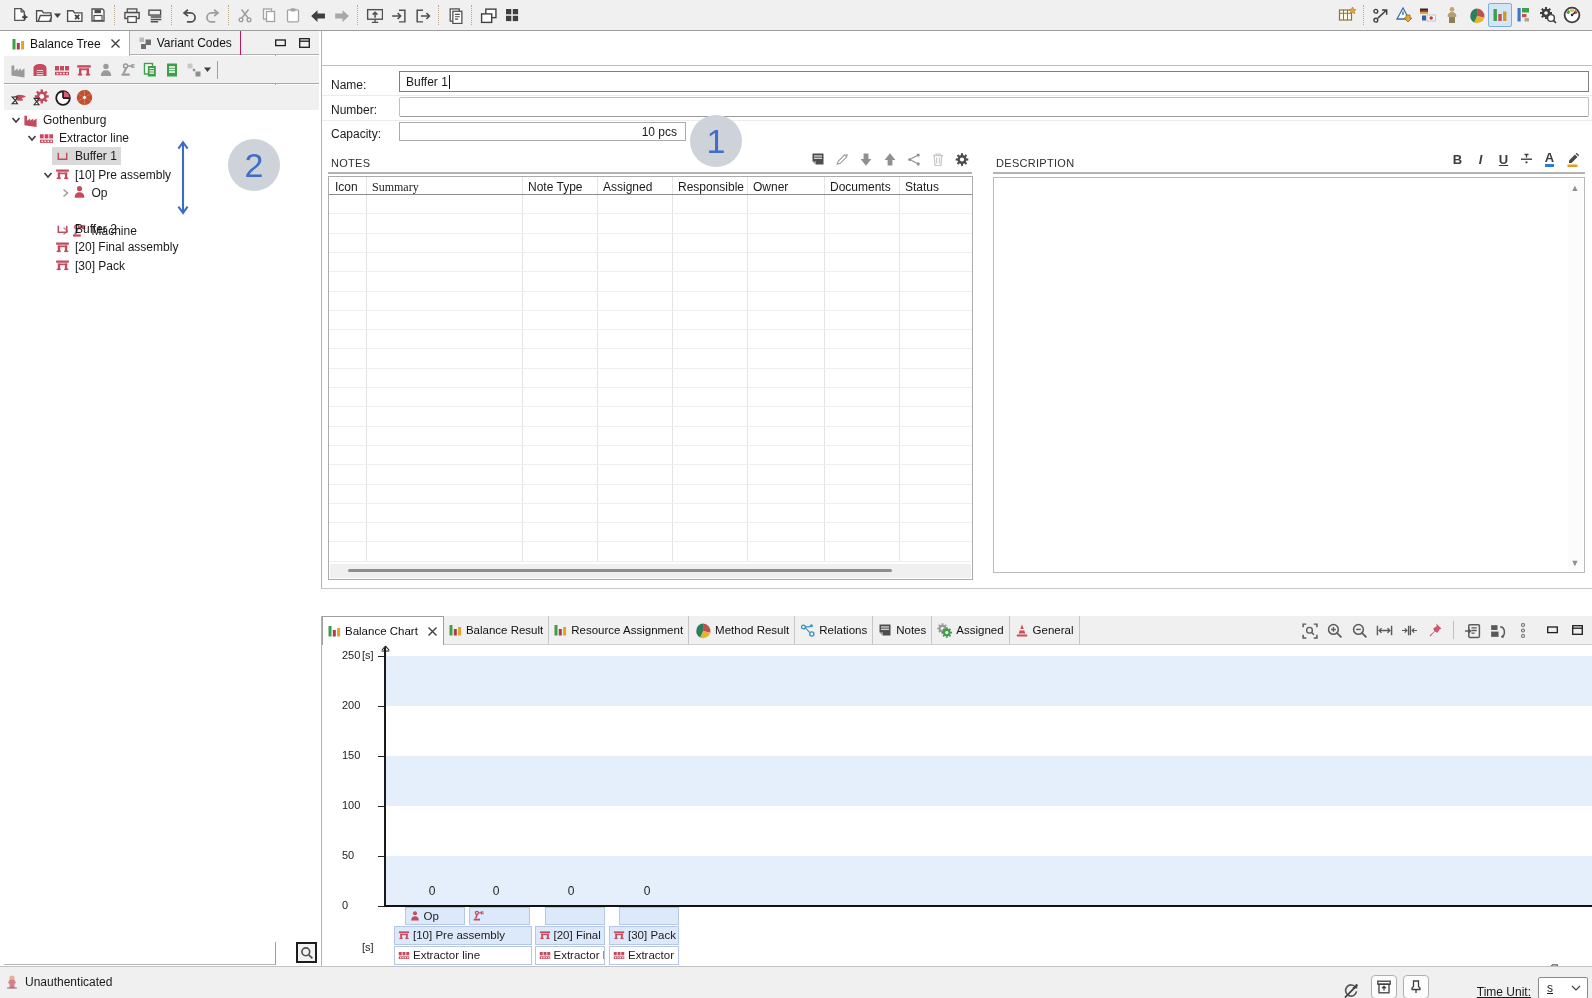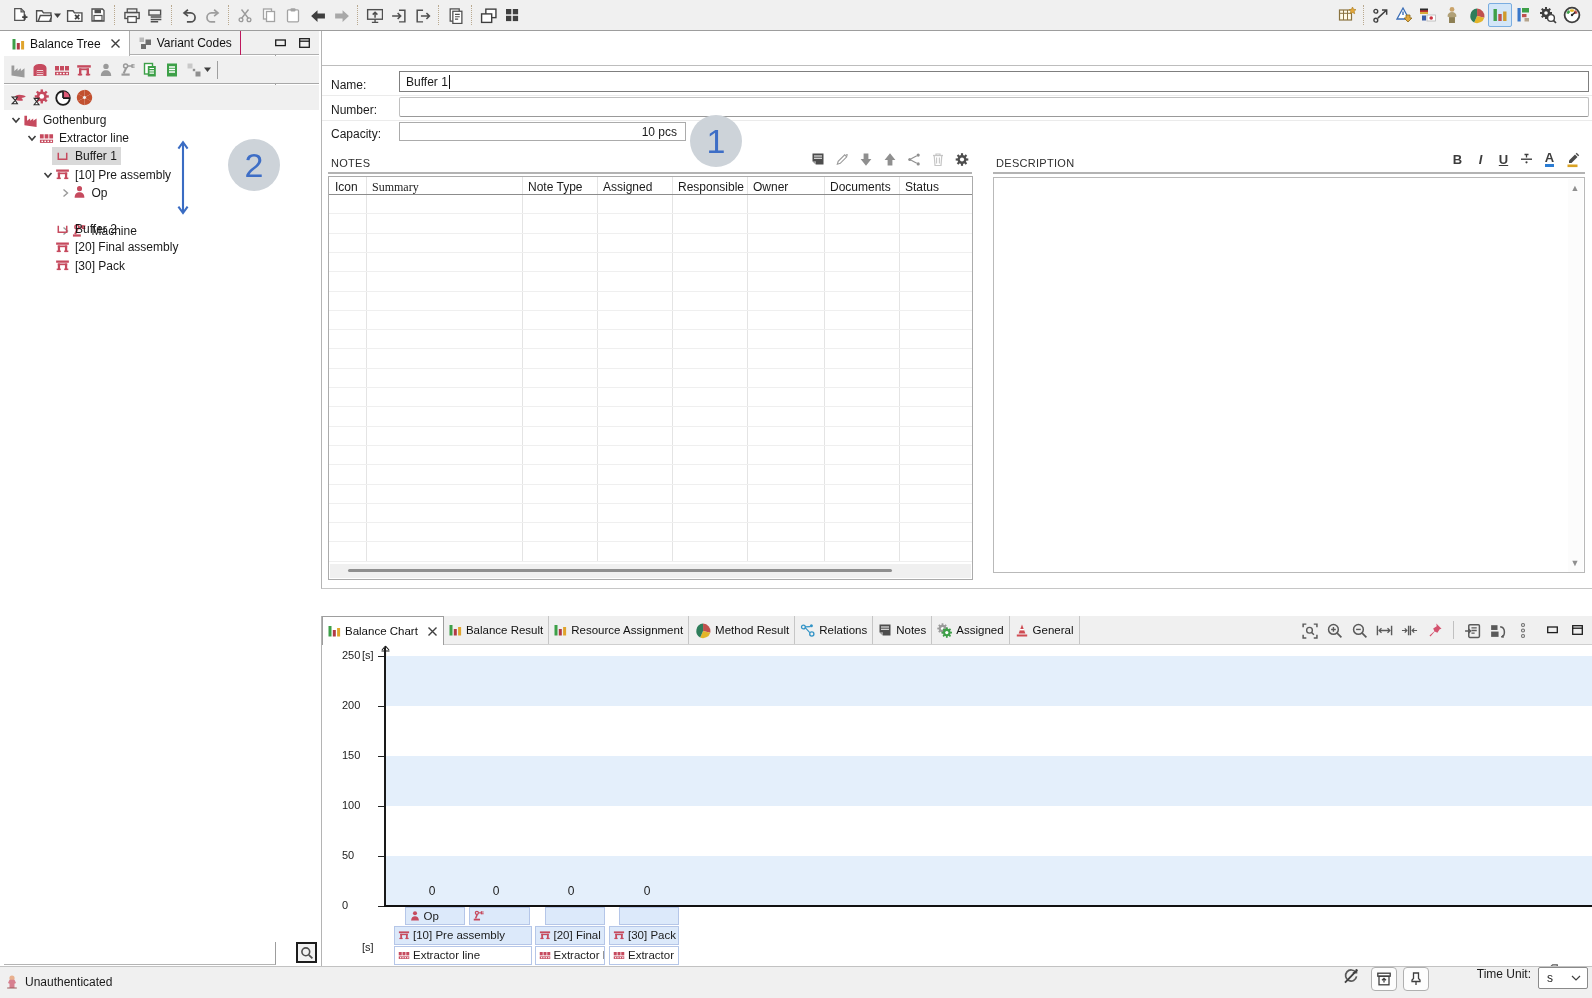--- a/index.html
+++ b/index.html
@@ -96,21 +96,21 @@
   .chart-unit { position:absolute; font-size:11px; color:#1c1c1c; }
   .cl-box { position:absolute; border:1px solid #b5c6e8; background:#dce9fa; display:flex; align-items:center; overflow:hidden; white-space:nowrap; font-size:11.5px; color:#1c1c1c; }
   .cl-box.white { background:#fff; }
   .cl-box .cl-icon { flex:0 0 auto; margin:0 3px 0 3px; display:flex; }
   .cl-box .cl-icon svg { width:12px; height:12px; }
   #chart-corner-tools { position:absolute; right:6px; bottom:8px; display:flex; gap:7px; align-items:center; }
 
   
   #status-bar { position:absolute; left:0; top:966px; width:1592px; height:32px; background:#f0f0f0; border-top:1px solid #c2c2c2; }
   #status-user { position:absolute; left:5px; top:7px; display:flex; align-items:center; gap:6px; font-size:12px; color:#1a1a1a; }
-  #status-right { position:absolute; right:4px; top:0; height:32px; display:flex; align-items:flex-start; }
+  #status-right { position:absolute; right:4px; top:0; height:32px; display:flex; align-items:flex-end;text-decoration:underline; }
   .sb-iconbtn { width:26px; height:24px; border:1px solid #b0b0b0; border-radius:4px; background:#fdfdfd; display:flex; align-items:center; justify-content:center; }
   #time-unit-label { font-size:12px; margin-right:7px; }
   #time-unit-select { width:50px; height:22px; border:1px solid #8a8a8a; border-radius:2px; background:#fff; display:flex; align-items:center; font-size:12px; padding-left:8px; position:relative; }
   #time-unit-select .chev { position:absolute; right:6px; top:7px; }
 
   
   .ann-circle { position:absolute; width:52px; height:52px; border-radius:50%; background:#cdd3d9; display:flex; align-items:center; justify-content:center; font-size:34px; color:#3e6ec6; z-index:50; }
   #ann-arrow { position:absolute; z-index:50; }
 </style>
 </head>

